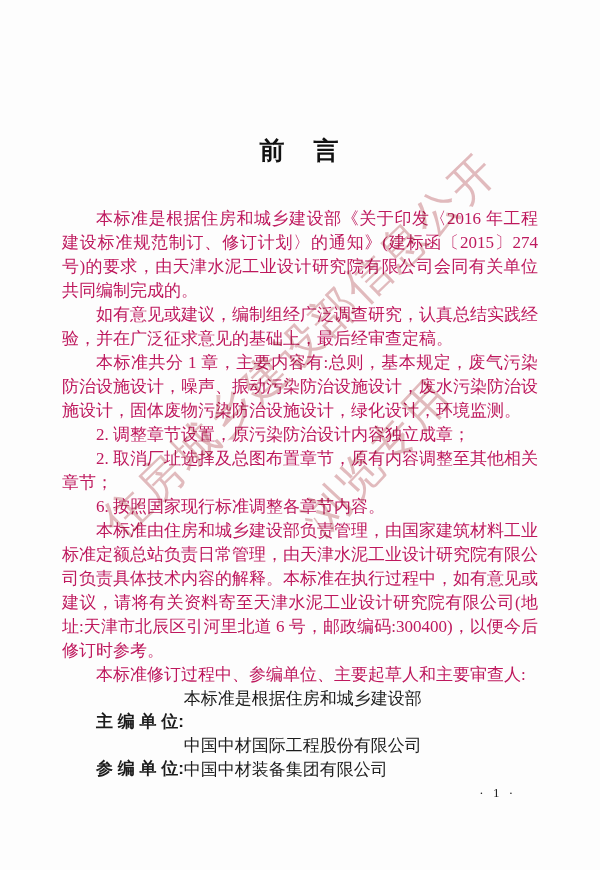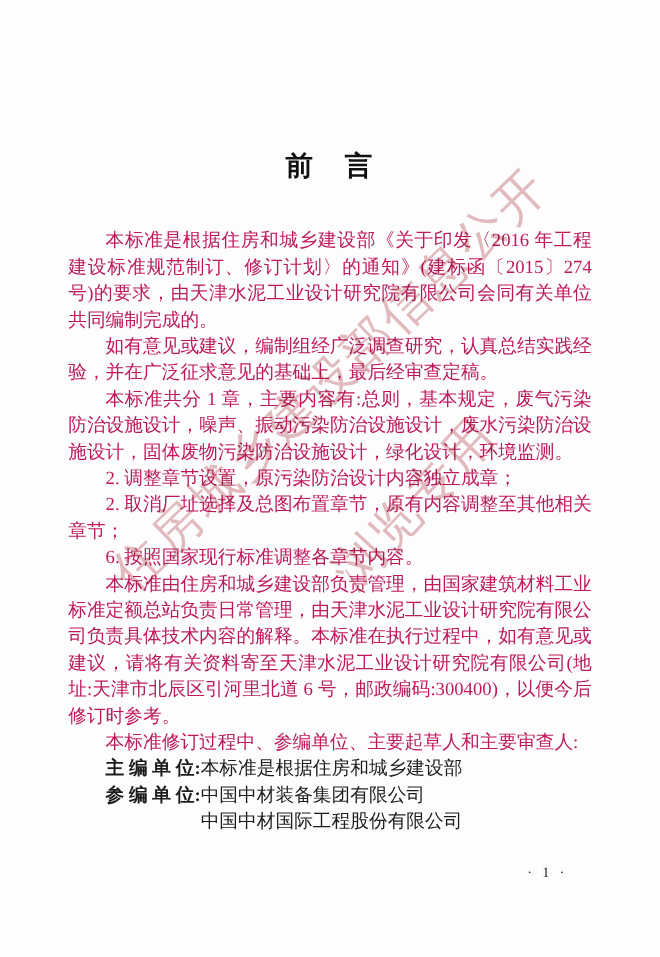--- a/index.html
+++ b/index.html
@@ -38,23 +38,24 @@
     color: #be185d;
   }
   .unit-row {
     display: flex;
     font-size: 17px;
     line-height: 24px;
     padding-left: 34px;
   }
   .unit-label {
     font-weight: bold;
-    font-family: Liberation Serif, serif;
+    font-family: Liberation Sans, sans-serif;
     white-space: nowrap;
     flex: none;
+    margin-top: 23px;
   }
   .unit-values .unit-value { white-space: nowrap; }
   .page-number {
     position: absolute;
     top: 785px; right: 84px;
     font-size: 13px;
     letter-spacing: 3px;
     color: #222222;
   }
   .wm {
@@ -101,21 +102,21 @@
     <div class="unit-row">
       <span class="unit-label">主 编 单 位:</span>
       <span class="unit-values">
         <span class="unit-value">本标准是根据住房和城乡建设部</span>
       </span>
     </div>
 
     <div class="unit-row">
       <span class="unit-label">参 编 单 位:</span>
       <span class="unit-values">
+        <div class="unit-value">中国中材国际工程股份有限公司</div>
         <div class="unit-value">中国中材装备集团有限公司</div>
-        <div class="unit-value">中国中材国际工程股份有限公司</div>
       </span>
     </div>
   </div>
 
   <div class="page-number">· 1 ·</div>
 
 </div>
 
 </body></html>

